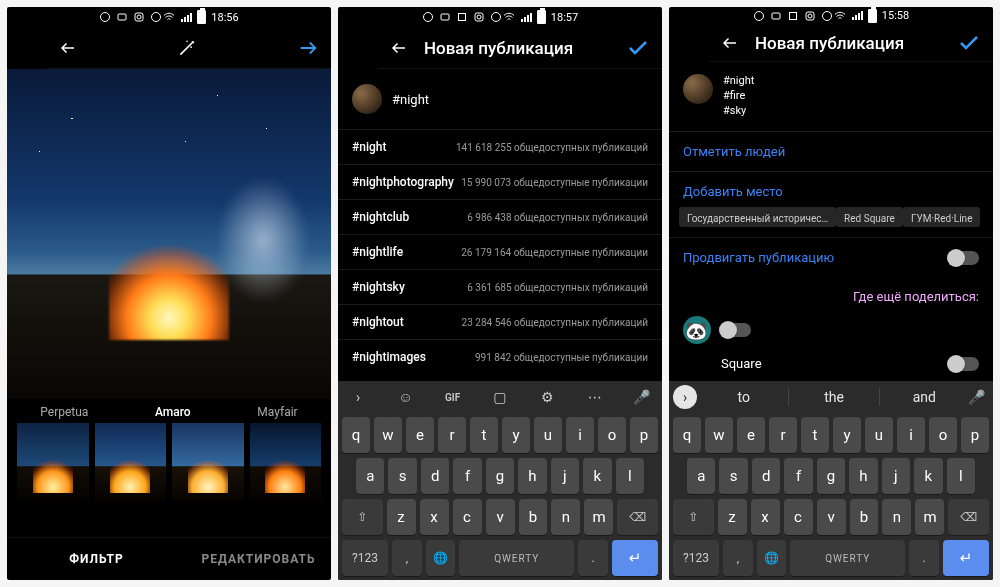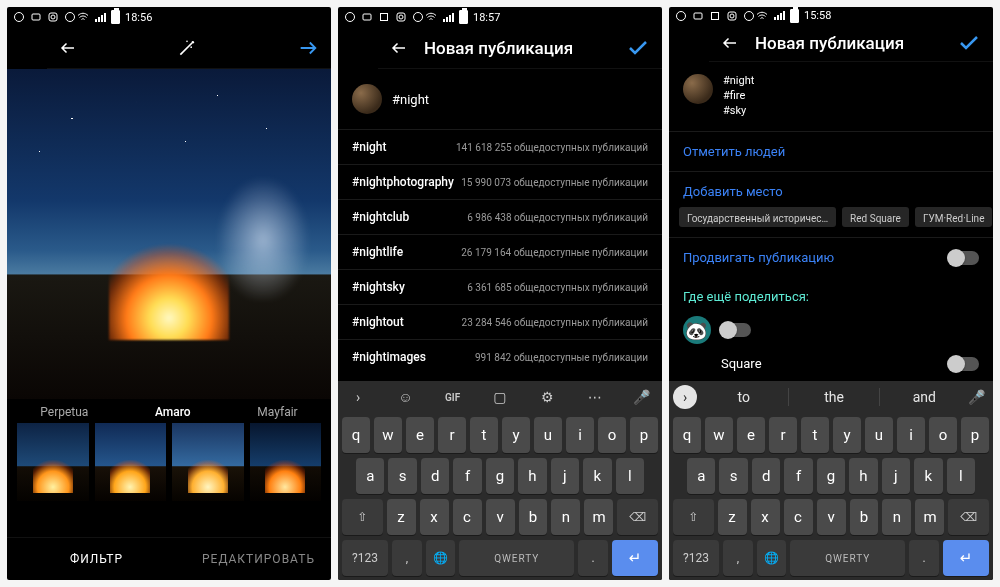--- a/index.html
+++ b/index.html
@@ -1,19 +1,19 @@
 <!DOCTYPE html>
 <html><head>
 <meta charset="utf-8">
 <style>
   * { margin:0; padding:0; box-sizing:border-box; font-family: Roboto, Arial, sans-serif; -webkit-font-smoothing:antialiased; }
   body { background:#f5f5f5; width:1000px; height:587px; display:flex; gap:7px; padding:7px; }
   .phone { flex:1; background:#000; color:#fff; display:flex; flex-direction:column; overflow:hidden; border-radius:2px; position:relative; }
   
-  .status { height:20px; display:flex; align-items:center; justify-content:flex-start; padding:0 6px; font-size:11px; }
+  .status { height:20px; display:flex; align-items:center; justify-content:center; padding:0 6px; font-size:11px; }
   .status .left, .status .right { display:flex; align-items:center; gap:5px; }
   .status svg { fill:#fff; }
   .sig { display:inline-flex; align-items:flex-end; gap:1px; }
   .sig span { width:2px; background:#fff; display:inline-block; }
   .sig span:nth-child(1){height:3px} .sig span:nth-child(2){height:5px} .sig span:nth-child(3){height:7px} .sig span:nth-child(4){height:9px}
   .batt { width:9px; height:14px; border:1px solid #fff; border-radius:1px; position:relative; background:#fff; }
   .batt::before { content:""; position:absolute; top:-3px; left:2px; width:5px; height:2px; background:#fff; }
   
   .appbar { height:42px; display:flex; align-items:center; justify-content:space-between; padding:0 12px; border-bottom:1px solid #111;margin-left:40px; }
   .appbar-title { font-size:17px; font-weight:500; }
@@ -46,36 +46,36 @@
   .t0 .tsky { background:linear-gradient(#0d2344,#1e4a78 55%,#130d06 56%,#040200); }
   .t0 .tfire { background:radial-gradient(circle at 50% 85%, #fff1a0, #ff951a 40%, rgba(255,80,0,.3) 60%, transparent 70%); }
   .t1 .tsky { background:linear-gradient(#102a55,#25568c 55%,#181008 56%,#050200); }
   .t1 .tfire { background:radial-gradient(circle at 50% 85%, #fff3b0, #ffa51a 40%, rgba(255,90,10,.35) 60%, transparent 70%); }
   .t2 .tsky { background:linear-gradient(#1a3560,#346aa0 55%,#1a1208 56%,#060300); }
   .t2 .tfire { background:radial-gradient(circle at 50% 85%, #fff5c0, #ffb030 40%, rgba(255,110,30,.35) 60%, transparent 70%); }
   .t3 .tsky { background:linear-gradient(#07162e,#153d6a 55%,#120c05 56%,#030100); }
   .t3 .tfire { background:radial-gradient(circle at 50% 85%, #ffe8a0, #ff8010 40%, rgba(255,70,0,.3) 60%, transparent 70%); }
   .tfire { position:absolute; left:50%; bottom:10%; width:40px; height:40px; transform:translateX(-50%); filter:blur(0.5px); }
   .tabbar { display:flex; margin-top:auto; border-top:1px solid #111; }
-  .tabbar .tab { flex:1; text-align:center; font-size:12px; font-weight:400; padding:14px 0; letter-spacing:1px;margin-left:17px; }
+  .tabbar .tab { flex:1; text-align:center; font-size:12px; font-weight:700; padding:14px 0; letter-spacing:1px;margin-left:17px; }
   .tabbar .tab.dim { color:#888; }
   
   .caption { display:flex; align-items:center; gap:10px; padding:12px 14px; }
   .avatar { width:30px; height:30px; border-radius:50%; background:
     radial-gradient(circle at 30% 30%, #8a6b4a, #3a2a1a 70%); background-size:cover; }
   .caption-text { flex:1; font-size:13px; color:#fff; display:flex; flex-direction:column; gap:1px; }
   .mini-thumb { width:36px; height:36px; position:relative; overflow:hidden; }
   .mini-thumb .tsky { background:linear-gradient(#0a1a3a,#1e4a78 55%,#181008 56%,#050200); }
   .mini-thumb .tfire { width:22px; height:22px; }
   .sugg { border-top:1px solid #1a1a1a; padding:10px 14px; display:flex; justify-content:space-between; align-items:center; font-size:11px; }
   .sugg .tag { font-weight:500; font-size:12px; color:#fff; }
   .sugg .desc { color:#9a9a9a; font-size:10px; text-align:right; }
   
   .opt { border-top:1px solid #1a1a1a; padding:12px 14px; font-size:13px; color:#3b82f6; display:flex; align-items:center; justify-content:space-between; }
-  .chips { display:flex; gap:6px; padding:0 10px 10px; flex-wrap:nowrap; overflow:hidden; }
+  .chips { display:flex; padding:0 10px 10px; flex-wrap:nowrap; overflow:hidden; }
   .chip { background:#262626; color:#ccc; font-size:10px; padding:6px 8px; border-radius:3px; white-space:nowrap; }
   .toggle { width:30px; height:14px; background:#555; border-radius:7px; position:relative; }
   .toggle::after { content:""; position:absolute; width:18px; height:18px; background:#ccc; border-radius:50%; top:-2px; left:-2px; box-shadow:0 1px 2px rgba(0,0,0,.4); }
   .share-item { display:flex; align-items:center; gap:10px; padding:6px 14px 10px; font-size:13px; }
   .share-item .sub { font-size:10px; color:#888; }
   .fb { width:28px; height:28px; border-radius:50%; background:#1a7a7a; display:flex; align-items:center; justify-content:center; font-size:18px; }
   
   .kb { background:#2b2b2b; margin-top:auto; }
   .kb-top { display:flex; align-items:center; height:32px; padding:0 6px; }
   .kb-top.icons { justify-content:space-between; }
@@ -85,21 +85,21 @@
   .kb-top.words .chev { width:24px; height:24px; border-radius:50%; background:#e5e5e5; color:#2b2b2b; display:flex; align-items:center; justify-content:center; font-size:14px; margin-right:6px; flex:0 0 24px; }
   .kb-top .sep { width:1px; height:18px; background:#444; margin:0 4px; }
   .kb-rows { padding:4px; display:flex; flex-direction:column; gap:5px; }
   .kb-row { display:flex; gap:4px; justify-content:center; }
   .key { background:#4a4a4a; color:#fff; border-radius:4px; height:36px; display:flex; align-items:center; justify-content:center; font-size:15px; flex:1; min-width:0; box-shadow:0 1px 0 #1a1a1a; }
   .key.dark { background:#3a3a3a; color:#ccc; font-size:12px; }
   .key.sp { flex:3.5; font-size:10px; letter-spacing:1px; color:#bbb; }
   .key.ent { background:#5a8dee; }
   .row2 { padding:0 14px; }
   .key.wide { flex:1.4; }
-  .sec-title { color:#5eead4; font-size:13px; padding:12px 14px 6px; }
+  .sec-title { color:#f0abfc; font-size:13px; padding:12px 14px 6px;text-align:right; }
 </style>
 </head>
 <body>
 
 <div class="phone">
   <div class="status">
     <div class="left">
       <svg width="12" height="12" viewBox="0 0 24 24">
           <circle cx="12" cy="12" r="9" fill="none" stroke="#fff" stroke-width="2"></circle>
         </svg>

